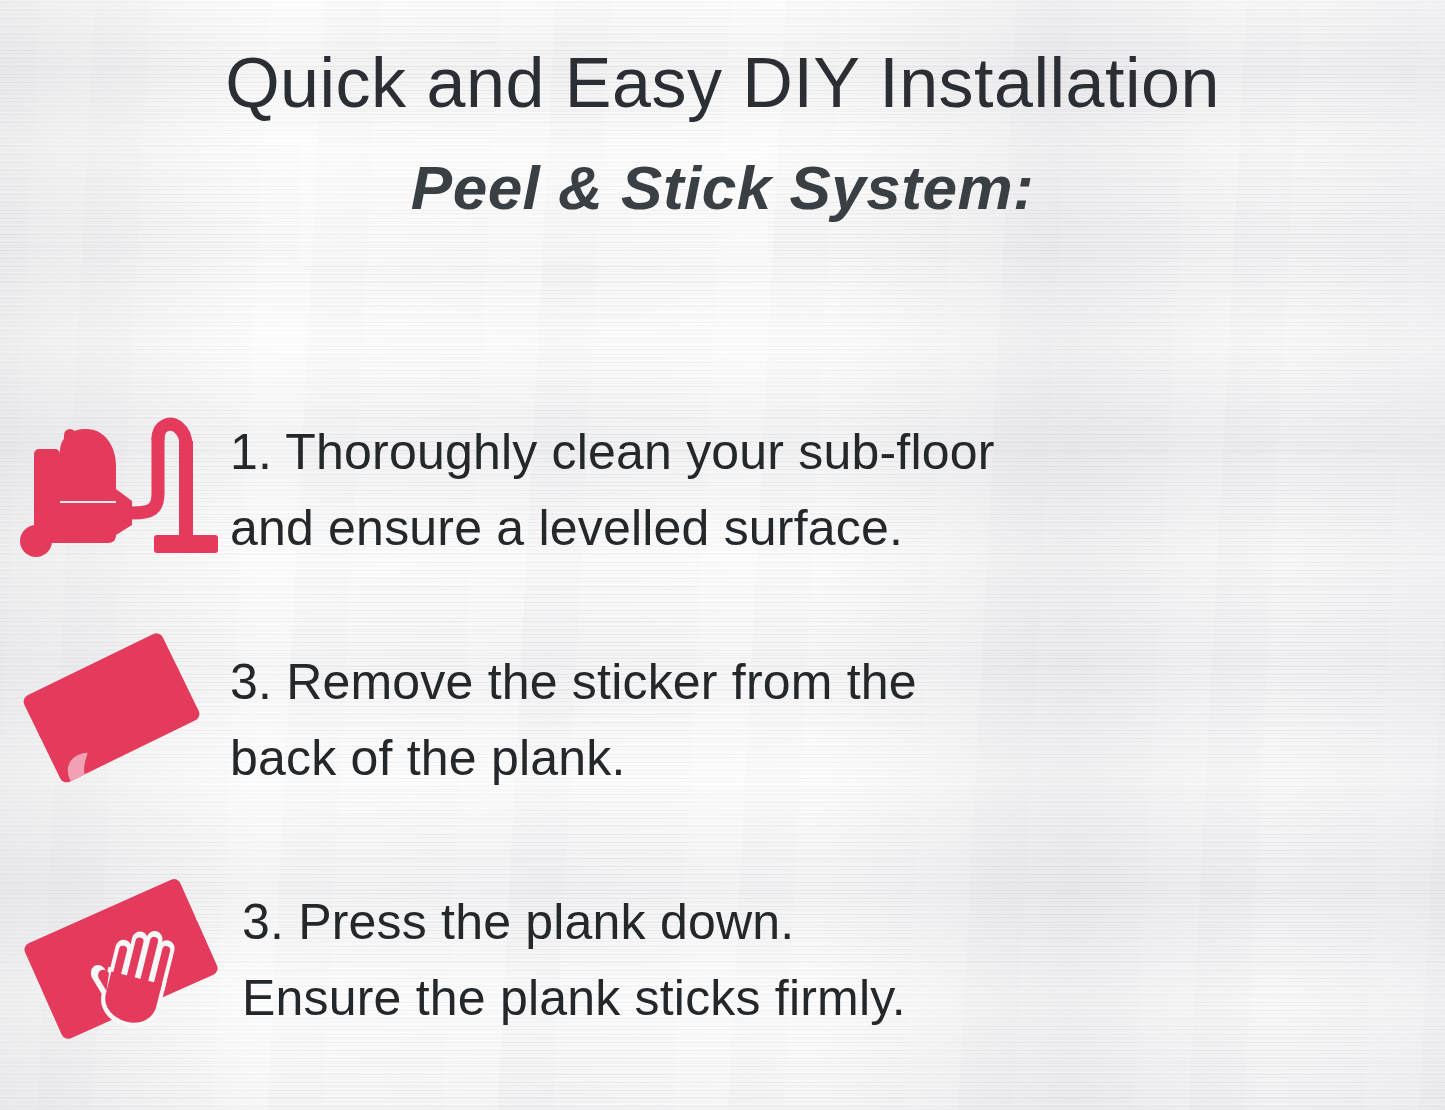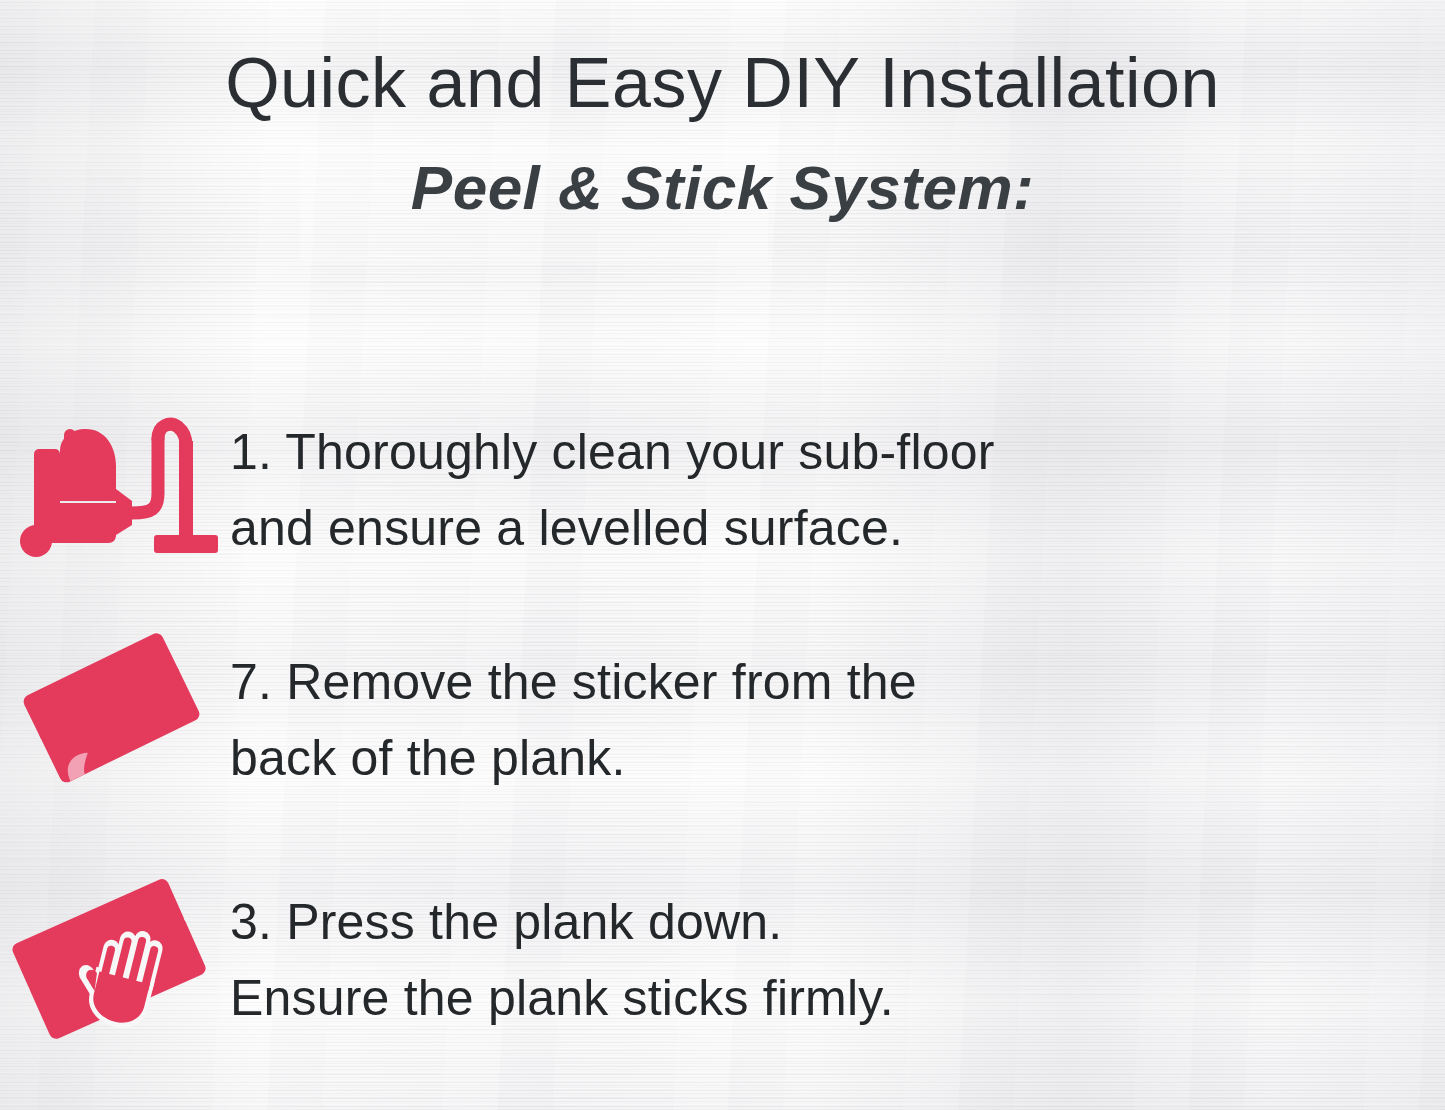--- a/index.html
+++ b/index.html
@@ -198,21 +198,21 @@
     font-size: 50px;
     font-weight: 300;
     color: #25282b;
     line-height: 1.52;
     letter-spacing: 0.2px;
     white-space: pre-line;
   }
 
   #step-1 { top: 378px;  }
   #step-2 { top: 608px;  }
-  #step-3 { top: 848px;  }
+  #step-3 { top: 848px; padding-left: 12px;  }
 
   #step-1 .step-icon { height: 150px; }
   #step-2 .step-icon { height: 145px; }
   #step-3 .step-icon { height: 165px; }
 
   svg { display: block; overflow: visible; }
 </style>
 </head>
 <body>
 
@@ -275,21 +275,21 @@
             <rect x="18" y="50" width="154" height="60" rx="7" fill="#E43A5C"></rect>
 
             <rect x="18" y="44" width="154" height="10" fill="#F3F3F3"></rect>
 
             <rect x="18" y="14" width="154" height="50" rx="7" fill="#E43A5C"></rect>
 
             <path d="M26 110 C26 92 40 86 54 92 C46 100 42 106 42 110 Z" fill="#F2A0B3"></path>
           </g>
         </svg>
       </div>
-      <div class="step-text">7. Remove the sticker from the
+      <div class="step-text">3. Remove the sticker from the
 back of the plank.</div>
     </div>
 
     <div class="step" id="step-3">
       <div class="step-icon">
 
         <svg width="200" height="160" viewBox="0 0 200 160">
           <g transform="rotate(-24 100 80)">
 
             <rect x="12" y="62" width="170" height="62" rx="7" fill="#E43A5C"></rect>

